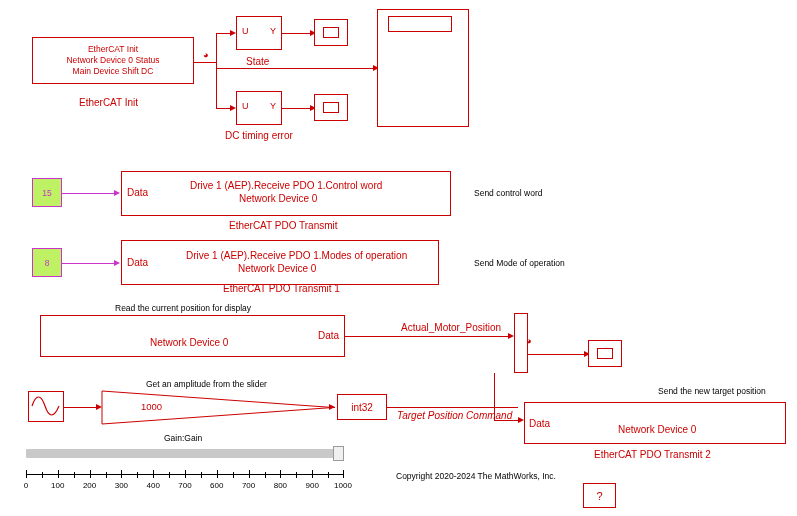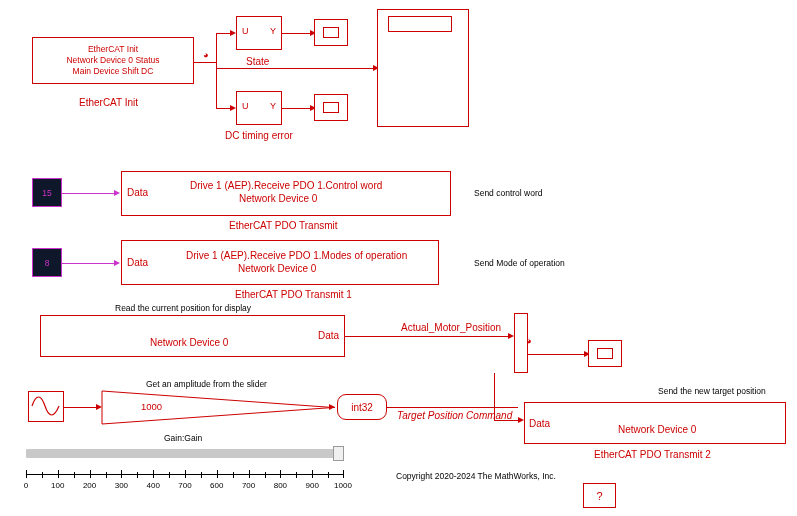--- a/index.html
+++ b/index.html
@@ -79,21 +79,21 @@
   }
   .line-h-m {
     position: absolute;
     height: 0;
     border-top: 1px solid #cc33cc;
   }
   .const {
     position: absolute;
     box-sizing: border-box;
     border: 1px solid #cc33cc;
-    background: #0f172a;
+    background: #bef264;
     color: #cc33cc;
     font-size: 8.5px;
     display: flex;
     align-items: center;
     justify-content: center;
   }
   .scope {
     position: absolute;
     box-sizing: border-box;
     border: 1px solid #cc0000;
@@ -259,21 +259,21 @@
   <div class="const" style="left:32px; top:248px; width:30px; height:29px;">
     <span>8</span>
   </div>
   <div class="line-h-m" style="left:62px; top:263px; width:52px;"></div>
   <div class="arrow-r-m" style="left:114px; top:259.5px;"></div>
 
   <div class="blk" style="left:121px; top:240px; width:318px; height:45px;"></div>
   <div class="lbl" style="left:127px; top:258px;">Data</div>
   <div class="lbl" style="left:186px; top:251px;">Drive 1 (AEP).Receive PDO 1.Modes of operation</div>
   <div class="lbl" style="left:238px; top:264px;">Network Device 0</div>
-  <div class="lbl" style="left:223px; top:290px;margin-left:12px;">EtherCAT PDO Transmit 1</div>
+  <div class="lbl" style="left:223px; top:284px;">EtherCAT PDO Transmit 1</div>
   <div class="lbl-black" style="left:474px; top:258px;">Send Mode of operation</div>
 
   <div class="lbl-black" style="left:115px; top:303px;">Read the current position for display</div>
   <div class="blk" style="left:40px; top:315px; width:305px; height:42px;"></div>
   <div class="lbl" style="left:150px; top:338px;">Network Device 0</div>
   <div class="lbl" style="left:318px; top:331px;">Data</div>
 
   <div class="line-h" style="left:345px; top:336px; width:165px;"></div>
   <div class="arrow-r" style="left:508px; top:332.5px;"></div>
   <div class="lbl" style="left:401px; top:323px;">Actual_Motor_Position</div>
@@ -301,21 +301,21 @@
     <svg width="233" height="35" viewBox="0 0 233 35">
       <polygon points="1,1 232,17.5 1,34" fill="#ffffff" stroke="#cc0000" stroke-width="1"></polygon>
     </svg>
   </div>
   <div class="lbl" style="left:141px; top:402px; font-size:9.5px;">1000</div>
   <div class="lbl-black" style="left:164px; top:433px;">Gain:Gain</div>
 
   <div class="line-h" style="left:333px; top:407px; width:2px;"></div>
   <div class="arrow-r" style="left:329px; top:403.5px;"></div>
 
-  <div class="int32" style="left:337px; top:394px; width:50px; height:26px;border-radius:9px;">
+  <div class="int32" style="left:337px; top:394px; width:50px; height:26px;">
     <span>int32</span>
   </div>
 
   <div class="line-h" style="left:387px; top:407px; width:131px;"></div>
   <div class="line-v" style="left:494px; top:373px; height:34px;"></div>
   <div class="line-h" style="left:494px; top:420px; width:24px;"></div>
   <div class="line-v" style="left:494px; top:407px; height:14px;"></div>
   <div class="arrow-r" style="left:518px; top:417px;"></div>
   <div class="lbl" style="left:397px; top:411px;font-style:italic;">Target Position Command</div>
 

